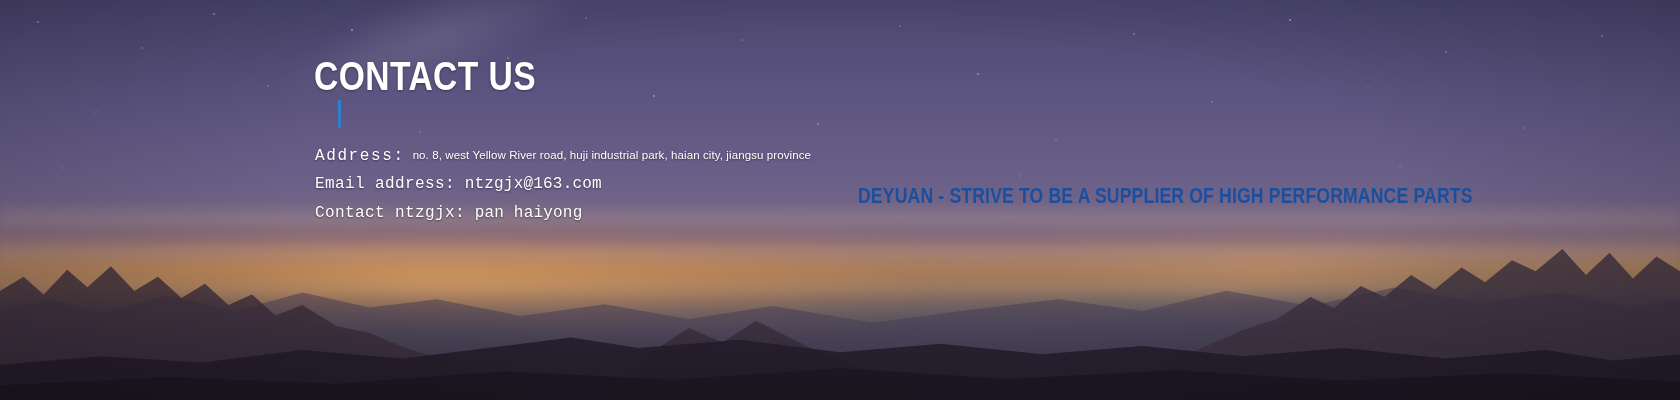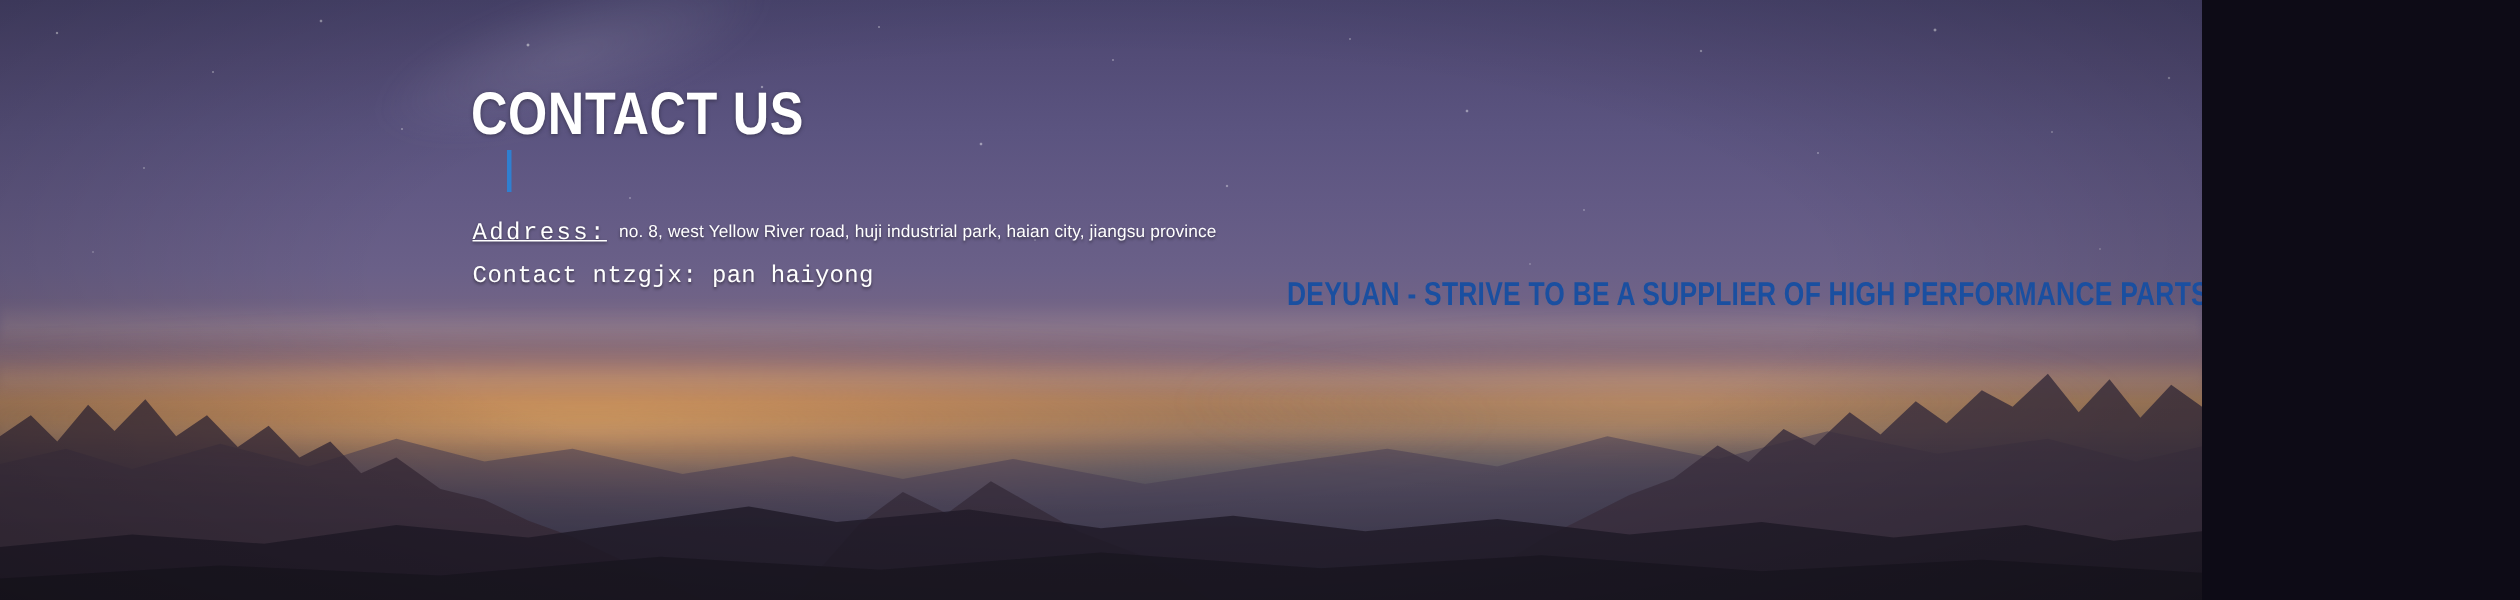--- a/index.html
+++ b/index.html
@@ -4,21 +4,21 @@
 <title>Contact Us Banner</title>
 <style>
   html, body {
     margin: 0;
     padding: 0;
     background: #0d0b16;
   }
 
   .banner {
     position: relative;
-    width: 1468px;
+    width: 1680px;
     height: 400px;
     overflow: hidden;
     font-family: "Liberation Sans", sans-serif;
     user-select: none;
   }
 
   
 
   .bg-sky {
     position: absolute;
@@ -287,21 +287,20 @@
   .detail-label {
     letter-spacing: 0.4px;
   }
 
   .detail-value {
     letter-spacing: 0.2px;
   }
 
   .detail-row-address .detail-label {
     letter-spacing: 1.6px;
-    text-decoration: underline;
   }
 
   .detail-row-address .detail-value {
     font-family: "Liberation Sans", sans-serif;
     font-size: 11.5px;
     letter-spacing: 0.1px;
     margin-left: 8px;
     vertical-align: 1px;
   }
 
@@ -346,20 +345,24 @@
     <div class="accent-bar"></div>
 
     <div class="details">
 
       <div class="detail-row detail-row-address">
         <span class="detail-label">Address:</span><span class="detail-value">no. 8, west Yellow River road, huji industrial park, haian city, jiangsu province</span>
       </div>
 
 
 
+      <div class="detail-row">
+        <span class="detail-label">Email address:</span>
+        <span class="detail-value">ntzgjx@163.com</span>
+      </div>
 
 
       <div class="detail-row">
         <span class="detail-label">Contact ntzgjx:</span>
         <span class="detail-value">pan haiyong</span>
       </div>
 
     </div>
 
     <div class="tagline">DEYUAN - STRIVE TO BE A SUPPLIER OF HIGH PERFORMANCE PARTS</div>

